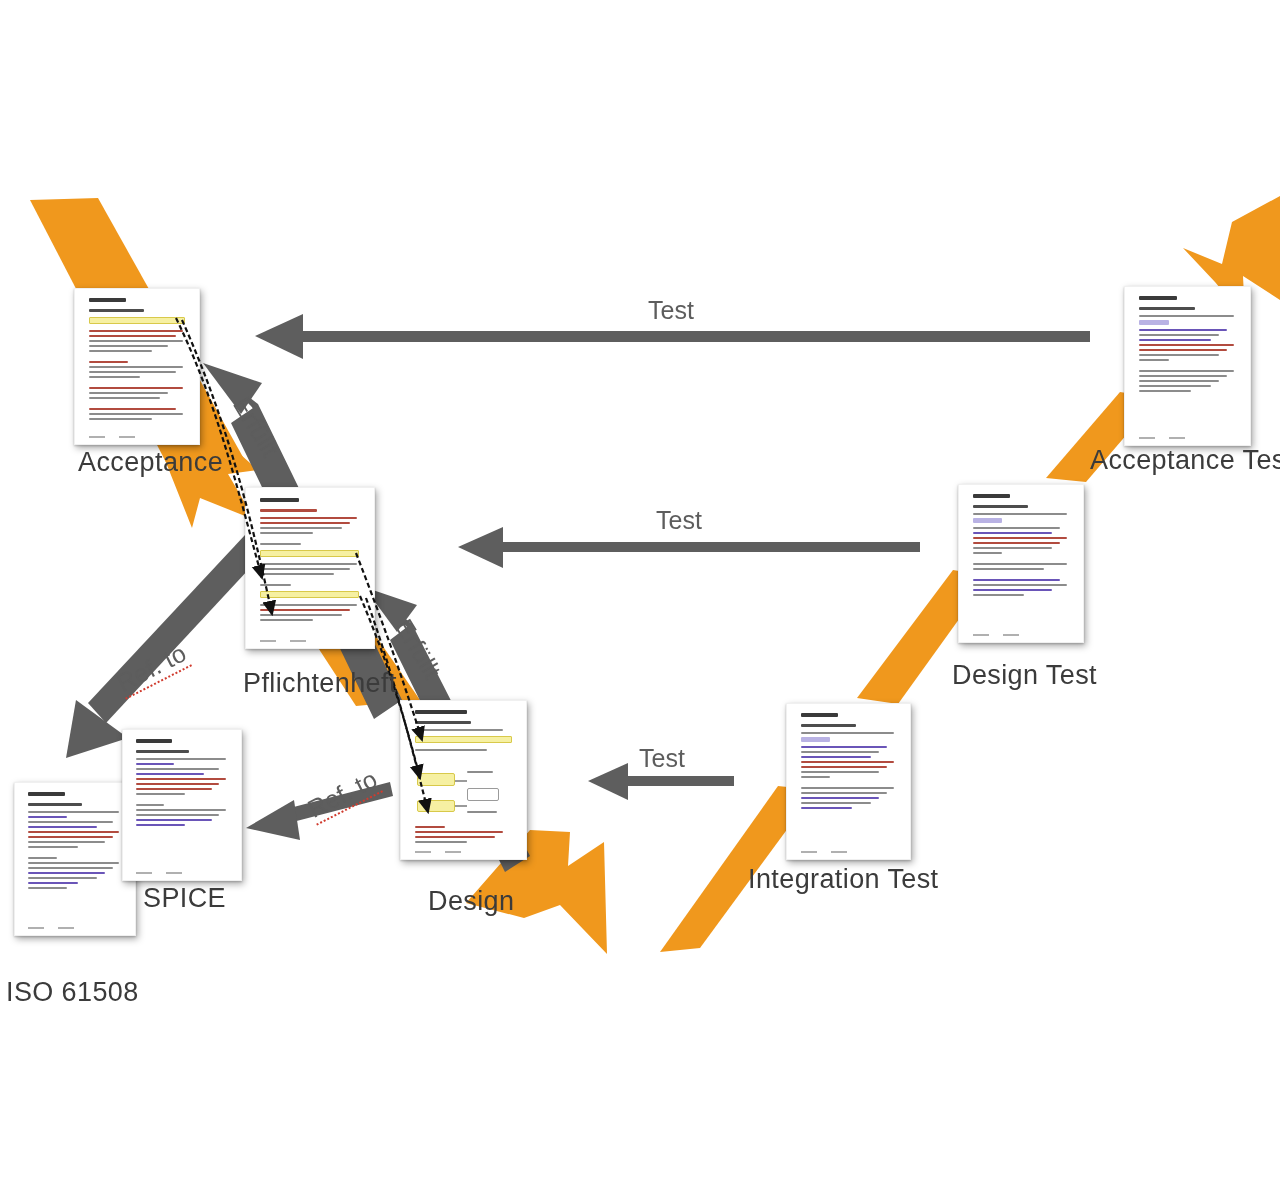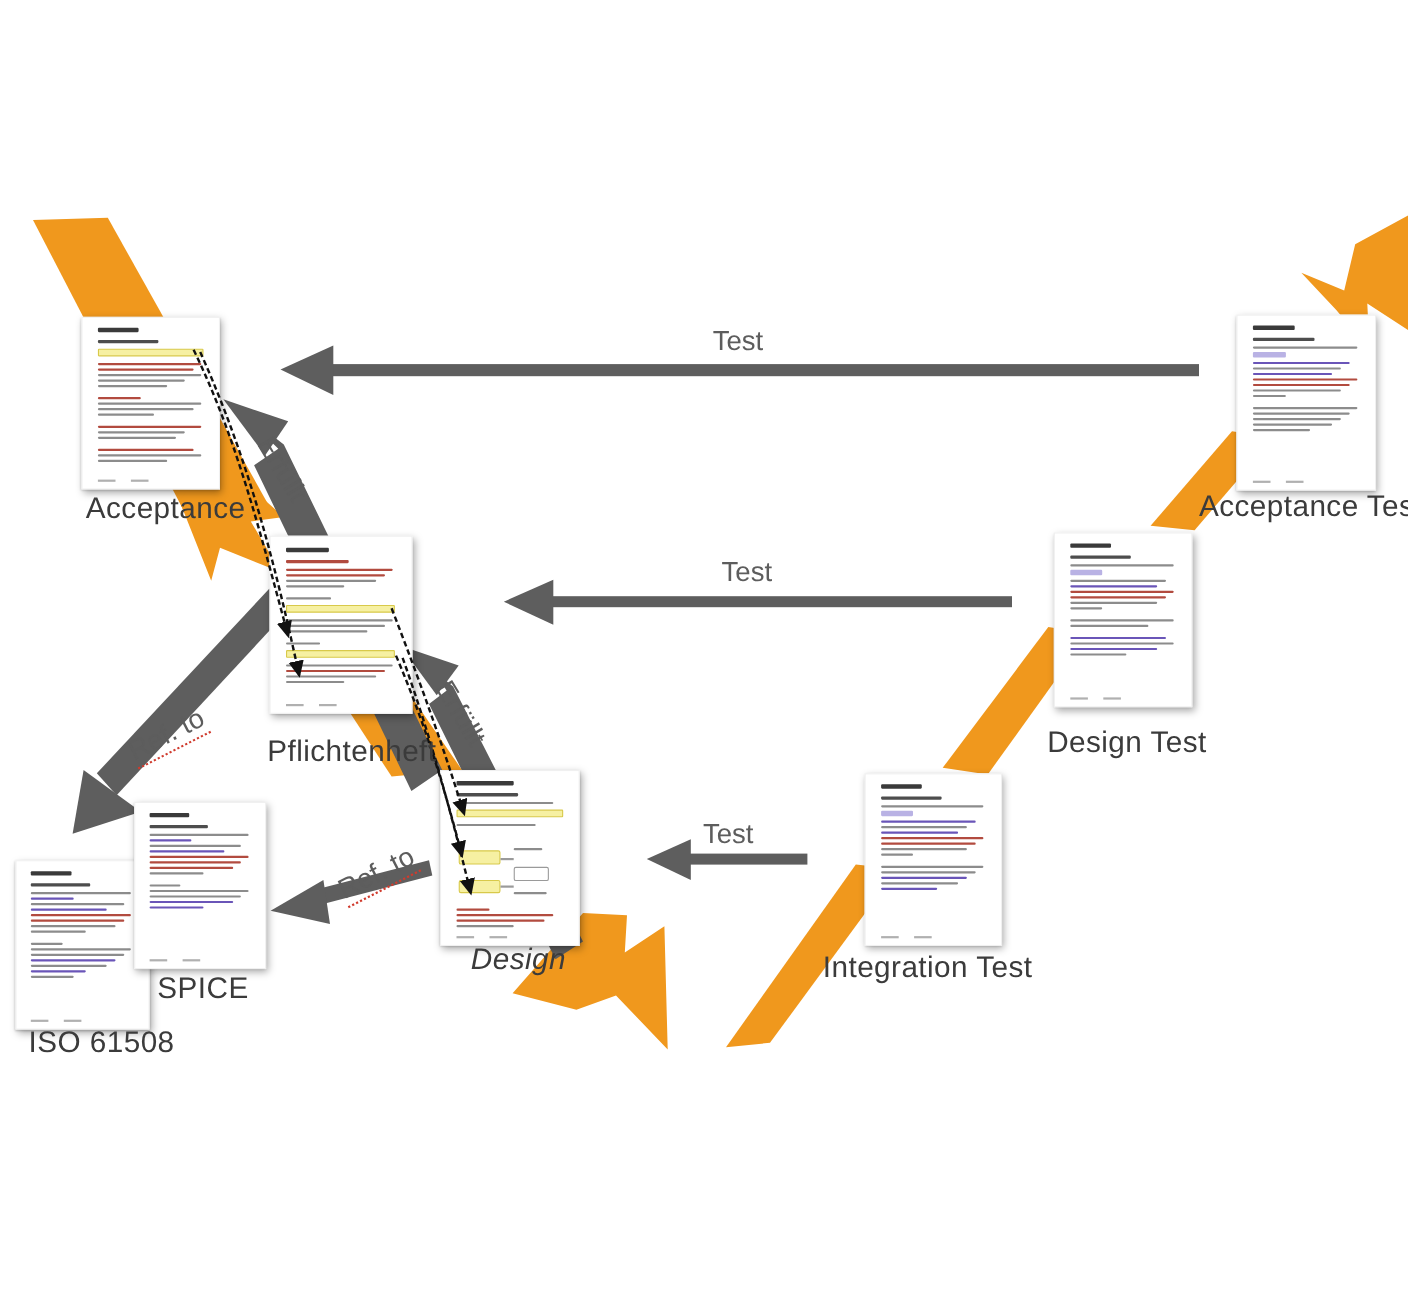--- a/index.html
+++ b/index.html
@@ -432,23 +432,23 @@
       <path d="M360,596 C382,648 400,700 420,778"></path>
 
       <path d="M366,598 C388,660 406,722 428,812"></path>
     </g>
   </svg>
 
   <div class="caption" style="left:78px; top:447px;">Acceptance</div>
 
   <div class="caption" style="left:243px; top:647px;margin-top:21px;">Pflichtenheft</div>
 
-  <div class="caption" style="left:428px; top:857px;font-style:italic;">Design</div>
-
-  <div class="caption" style="left:6px; top:932px;margin-left:20px;">ISO 61508</div>
+  <div class="caption" style="left:428px; top:886px;">Design</div>
+
+  <div class="caption" style="left:6px; top:977px;">ISO 61508</div>
 
   <div class="caption" style="left:143px; top:883px;">SPICE</div>
 
   <div class="caption" style="left:748px; top:864px;">Integration Test</div>
 
   <div class="caption" style="left:952px; top:660px;">Design Test</div>
 
   <div class="caption" style="left:1090px; top:445px;">Acceptance Test</div>
 
   <div class="edge-label" style="left:648px; top:296px;">Test</div>

